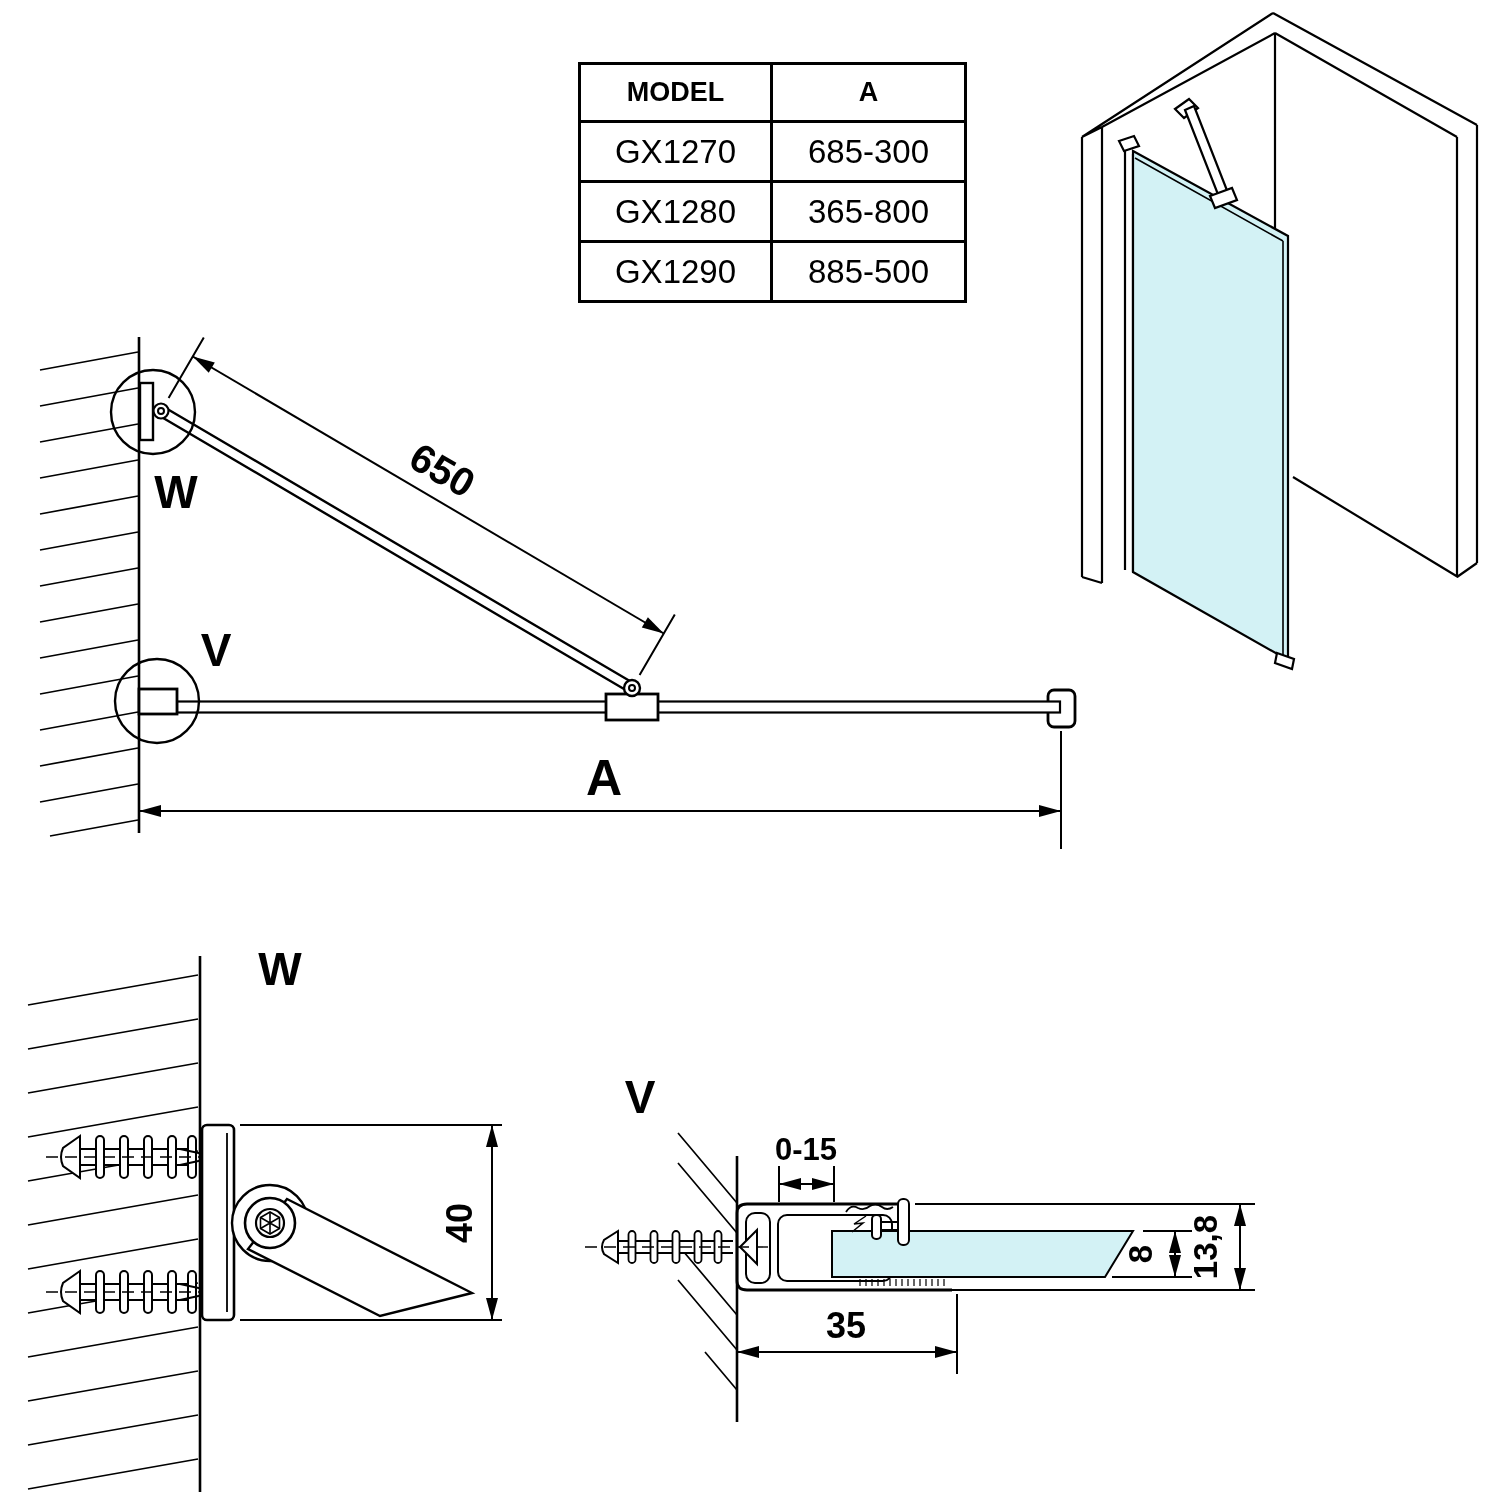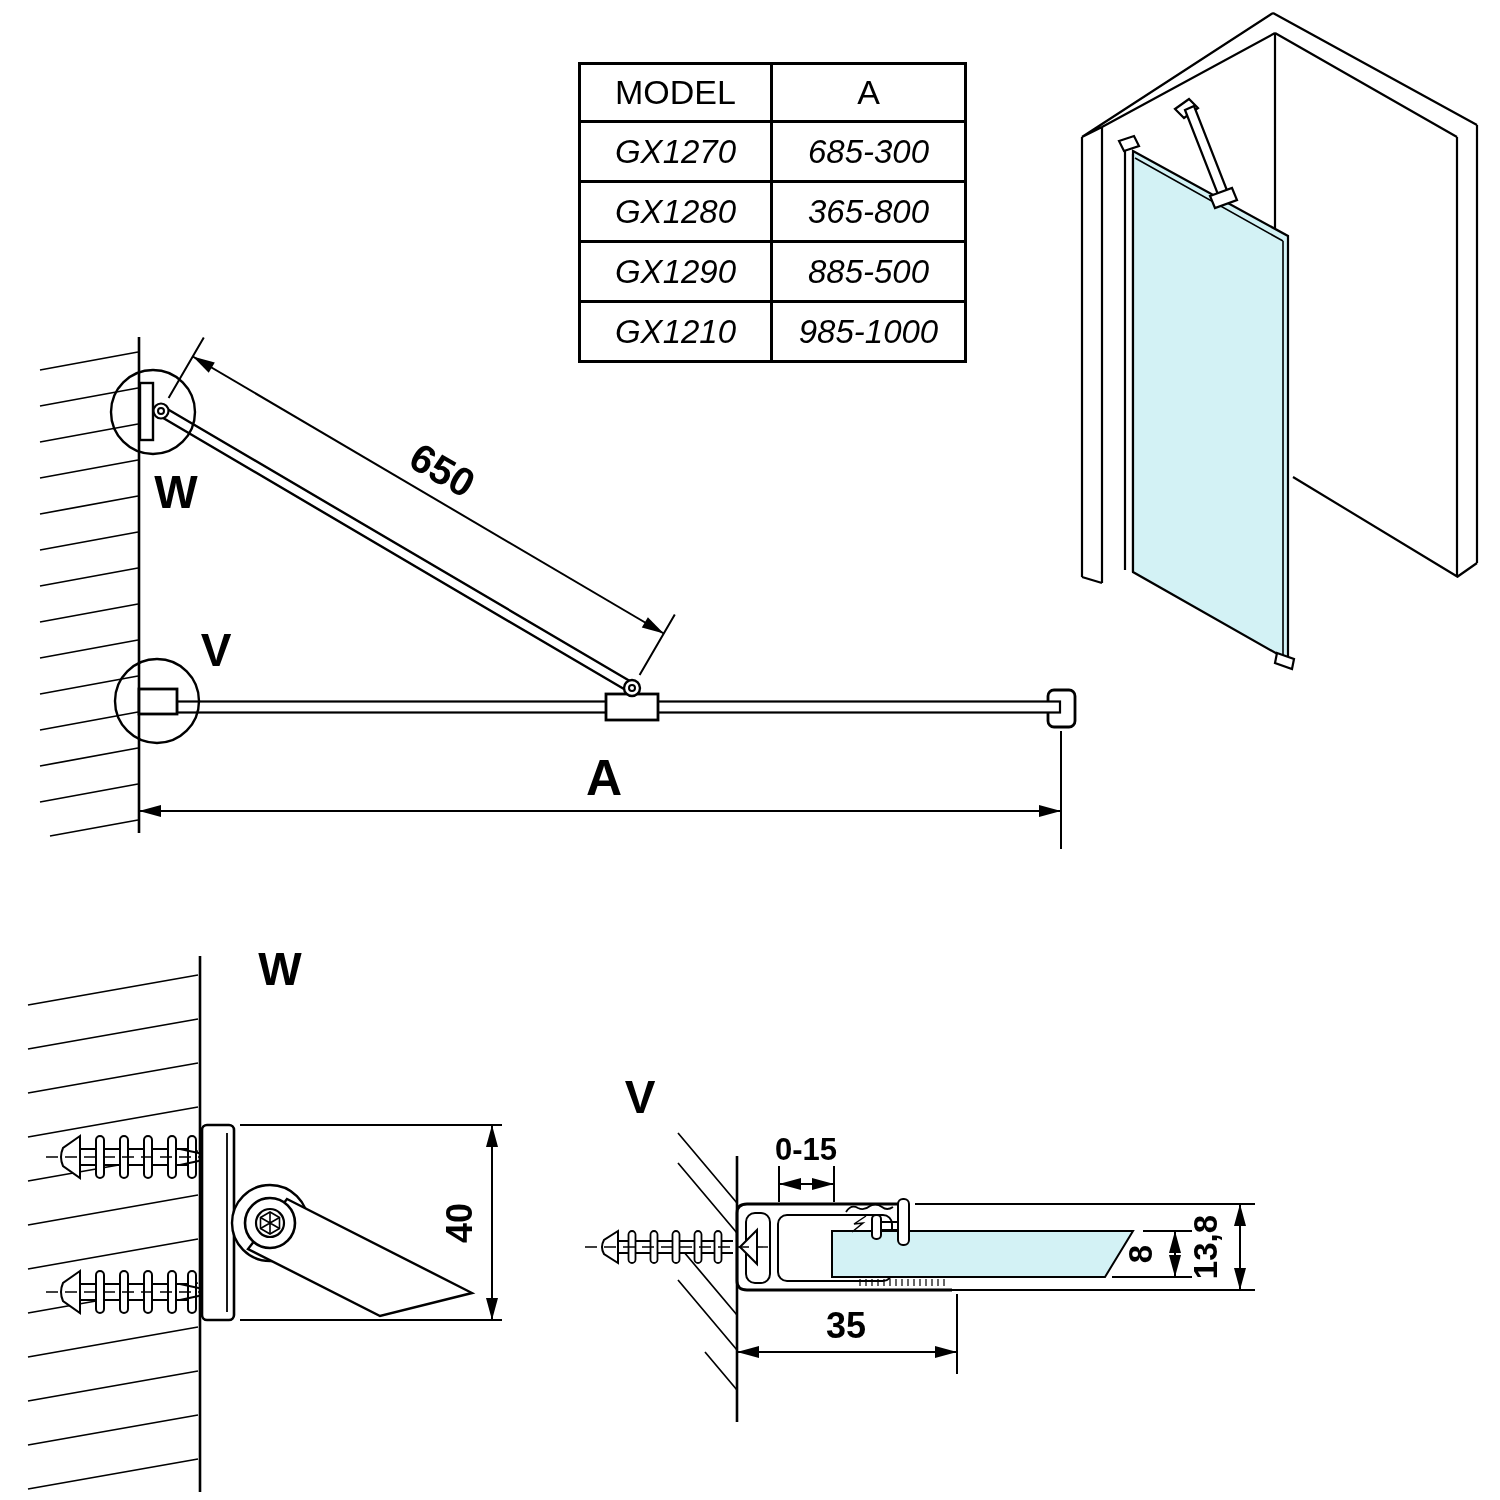--- a/index.html
+++ b/index.html
@@ -4,22 +4,22 @@
 <style>
   html,body{margin:0;padding:0;background:#ffffff;}
   .stage{position:relative;width:1500px;height:1500px;background:#fff;overflow:hidden;
          font-family:"Liberation Sans",sans-serif;}
   .stage svg{position:absolute;left:0;top:0;}
   
   .size-table{position:absolute;left:578px;top:62px;border-collapse:collapse;
               table-layout:fixed;width:380px;}
   .size-table td,.size-table th{border:3px solid #000;text-align:center;vertical-align:middle;
               padding:0;color:#000;background:#fff;}
-  .size-table th{height:55px;font-size:34px;font-weight:400;}
-  .size-table td{height:57px;font-size:33px;font-weight:400;font-style:italic;}
+  .size-table th{height:55px;font-size:27px;font-weight:700;}
+  .size-table td{height:57px;font-size:33px;font-weight:400;}
   .col-model{width:189px;}
   .col-a{width:191px;}
   text{fill:#000;font-family:"Liberation Sans",sans-serif;font-weight:700;}
 </style>
 </head>
 <body>
 
 <div class="stage">
 
   <table class="size-table">
@@ -32,24 +32,20 @@
       <td>GX1270</td>
       <td>685-300</td>
     </tr>
     <tr>
       <td>GX1280</td>
       <td>365-800</td>
     </tr>
     <tr>
       <td>GX1290</td>
       <td>885-500</td>
-    </tr>
-    <tr>
-      <td>GX1210</td>
-      <td>985-1000</td>
     </tr>
   </tbody>
     </table>
 
   <svg width="1500" height="1500" viewBox="0 0 1500 1500">
     <defs>
       <marker id="arr" markerWidth="26" markerHeight="14" refX="24" refY="7" orient="auto-start-reverse" markerUnits="userSpaceOnUse">
         <path d="M24,7 L2,1 L2,13 z" fill="#000"></path>
       </marker>
     </defs>

